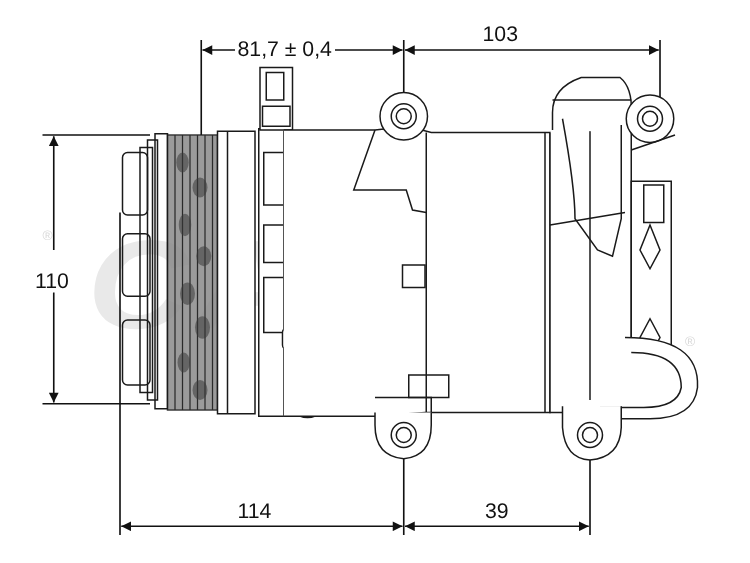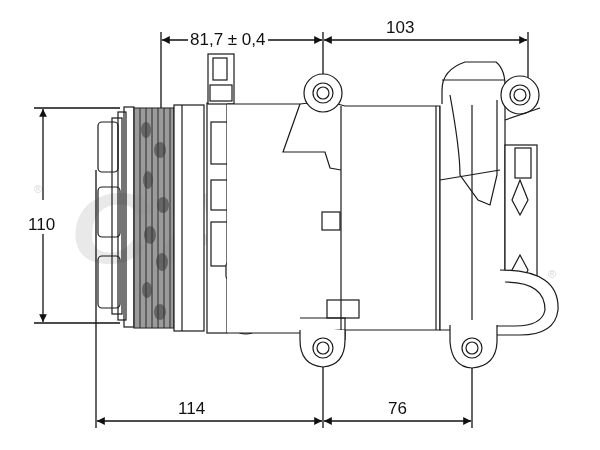--- a/index.html
+++ b/index.html
@@ -142,15 +142,15 @@
       <circle cx="323" cy="348" r="6"></circle>
       <path d="M450 325 L450 342 Q452 367 472 368 Q496 366 497 342 L497 325" fill="#fff"></path>
       <circle cx="472" cy="348" r="10"></circle>
       <circle cx="472" cy="348" r="6"></circle>
     </g>
   </svg>
 
   <div class="dim-label" style="left:188px;top:19px;margin-top:12px;">81,7 ± 0,4</div>
   <div class="dim-label" style="left:384px;top:19px;text-align:center;">103</div>
   <div class="dim-label" style="left:26px;top:216px;">110</div>
-  <div class="dim-label" style="left:176px;top:400px;text-align:center;">114</div>
-  <div class="dim-label" style="left:386px;top:400px;">76</div>
+  <div class="dim-label" style="left:188px;top:400px;text-align:center;">114</div>
+  <div class="dim-label" style="left:386px;top:400px;">39</div>
 </div>
 
 </body></html>

